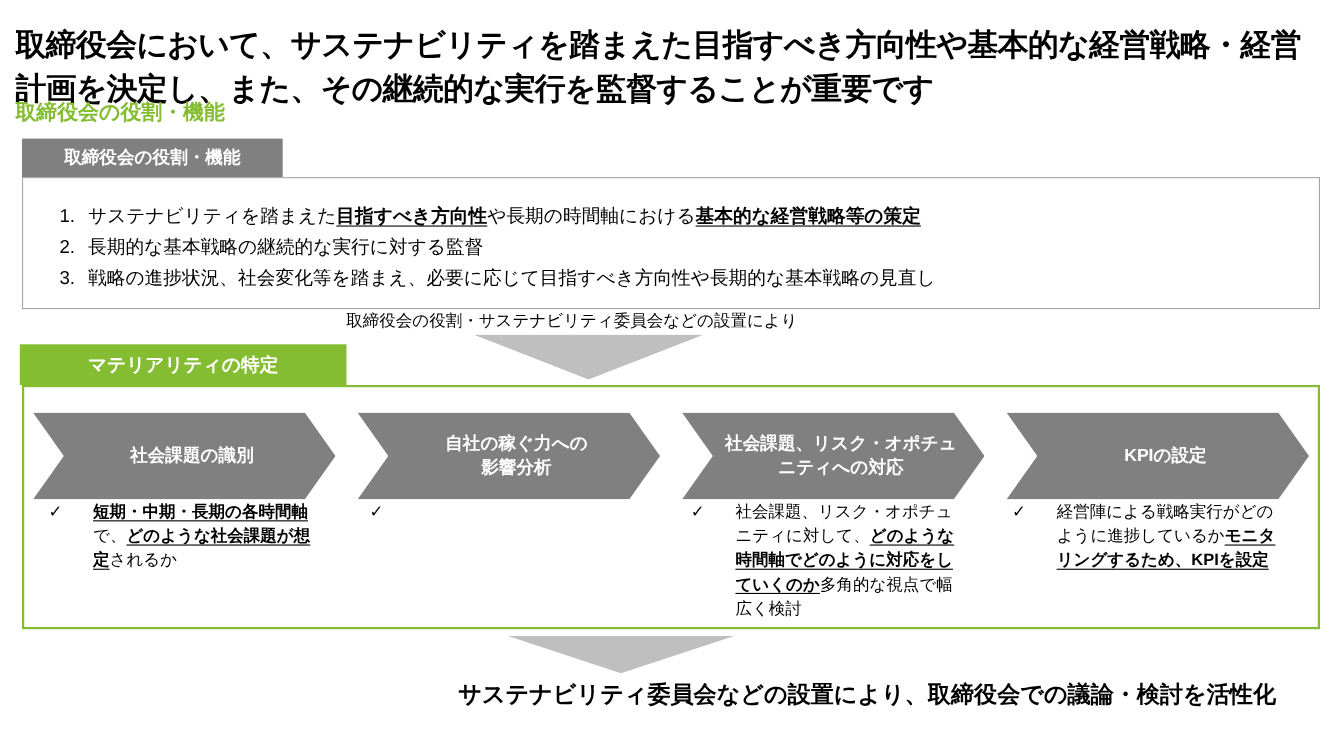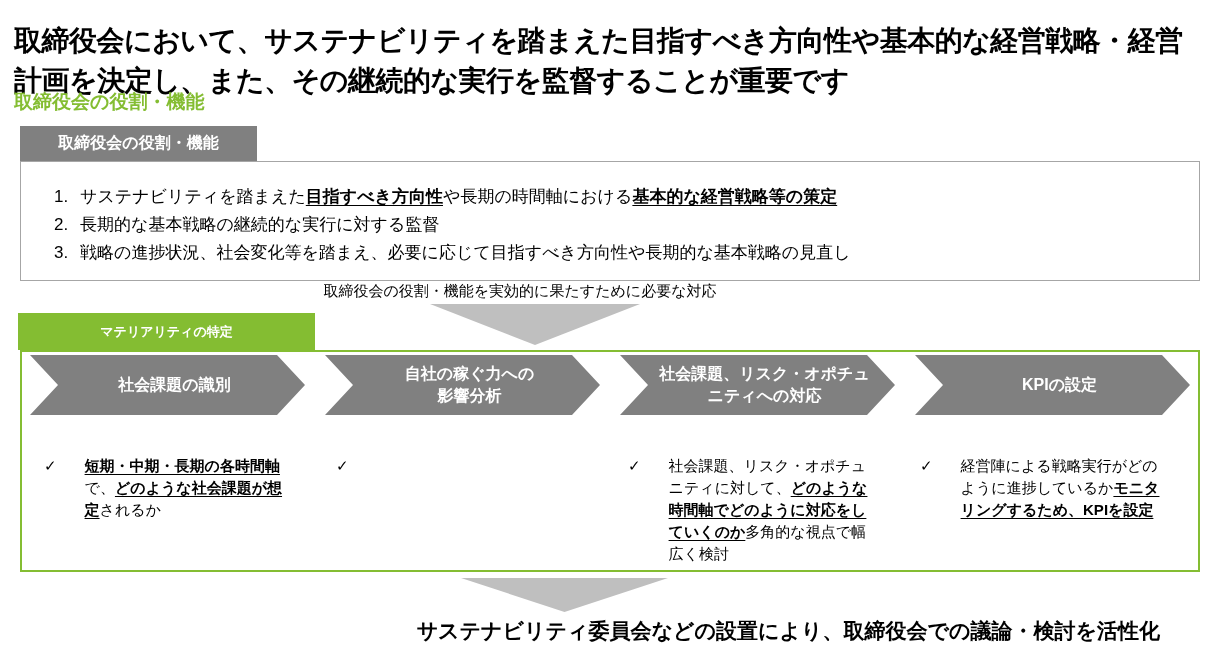--- a/index.html
+++ b/index.html
@@ -46,29 +46,29 @@
   }
   .tri{
     position:absolute;background:var(--arrow-gray);
     clip-path:polygon(0 0,100% 0,50% 100%);
   }
   .tri-1{left:430px;top:304px;width:210px;height:41px;}
   .tri-2{left:461px;top:578px;width:207px;height:34px;}
 
   .mat-tag{
     position:absolute;left:18px;top:313px;width:297px;height:37px;
-    background:var(--green);color:#fff;font-size:13px;font-weight:700;
+    background:var(--green);color:#fff;font-size:17px;font-weight:700;
     display:flex;align-items:center;justify-content:center;
   }
   .mat-box{
     position:absolute;left:20px;top:350px;width:1180px;height:222px;
     border:2px solid var(--green);background:#fff;
   }
   .chevrons{
-    position:absolute;left:8px;right:8px;top:3px;height:60px;
+    position:absolute;left:8px;right:8px;top:23px;height:79px;
     display:flex;gap:20px;
   }
   .chev{
     flex:1;background:var(--step-gray);color:#fff;
     display:flex;align-items:center;justify-content:center;
     clip-path:polygon(0 0,calc(100% - 28px) 0,100% 50%,calc(100% - 28px) 100%,0 100%,28px 50%);
     padding-left:14px;
   }
   .chev span{
     font-size:16px;font-weight:700;text-align:center;white-space:pre-line;line-height:22px;
@@ -109,21 +109,21 @@
     <div class="role-item">
       <span class="num">2.</span>
       <span class="txt"><span>長期的な基本戦略の継続的な実行に対する監督</span></span>
     </div>
     <div class="role-item">
       <span class="num">3.</span>
       <span class="txt"><span>戦略の進捗状況、社会変化等を踏まえ、必要に応じて目指すべき方向性や長期的な基本戦略の見直し</span></span>
     </div>
   </div>
 
-  <div class="transition-caption">取締役会の役割・機能を実効的に果たすために必要な対応</div>
+  <div class="transition-caption">取締役会の役割・サステナビリティ委員会などの設置により</div>
   <div class="tri tri-1"></div>
 
   <div class="mat-tag">マテリアリティの特定</div>
 
   <div class="mat-box">
     <div class="chevrons">
       <div class="chev">
         <span>社会課題の識別</span>
       </div>
       <div class="chev">

